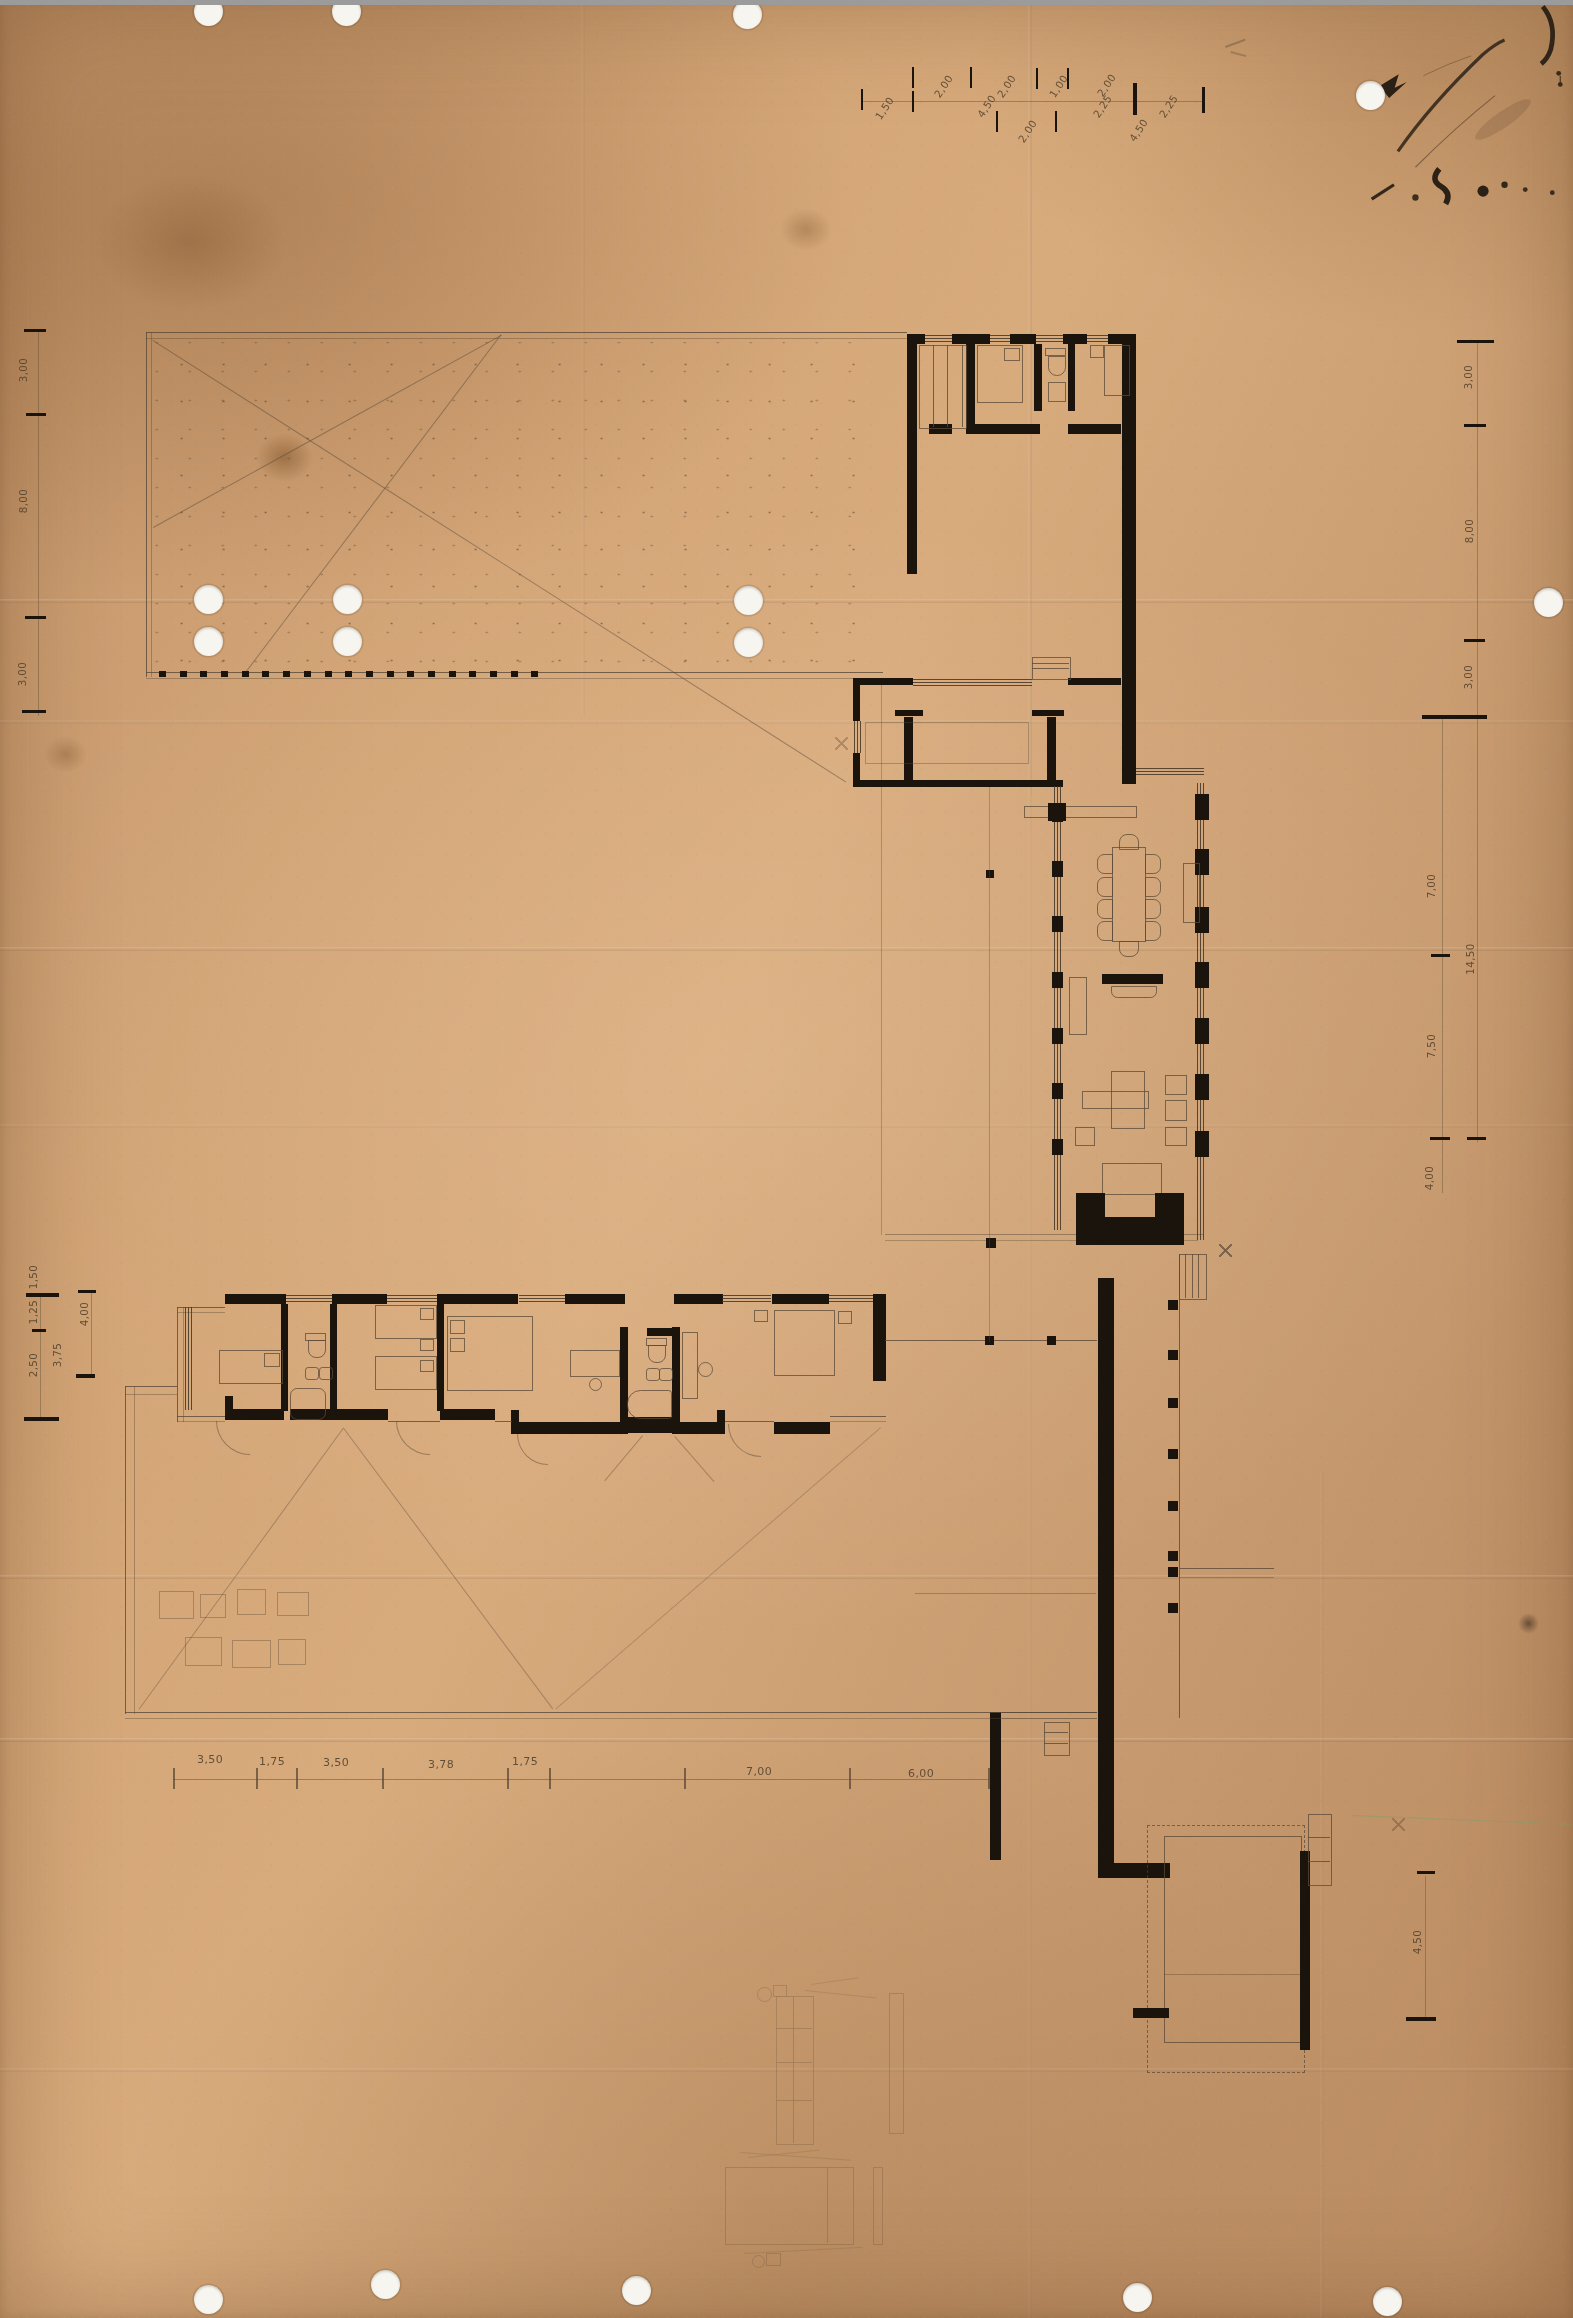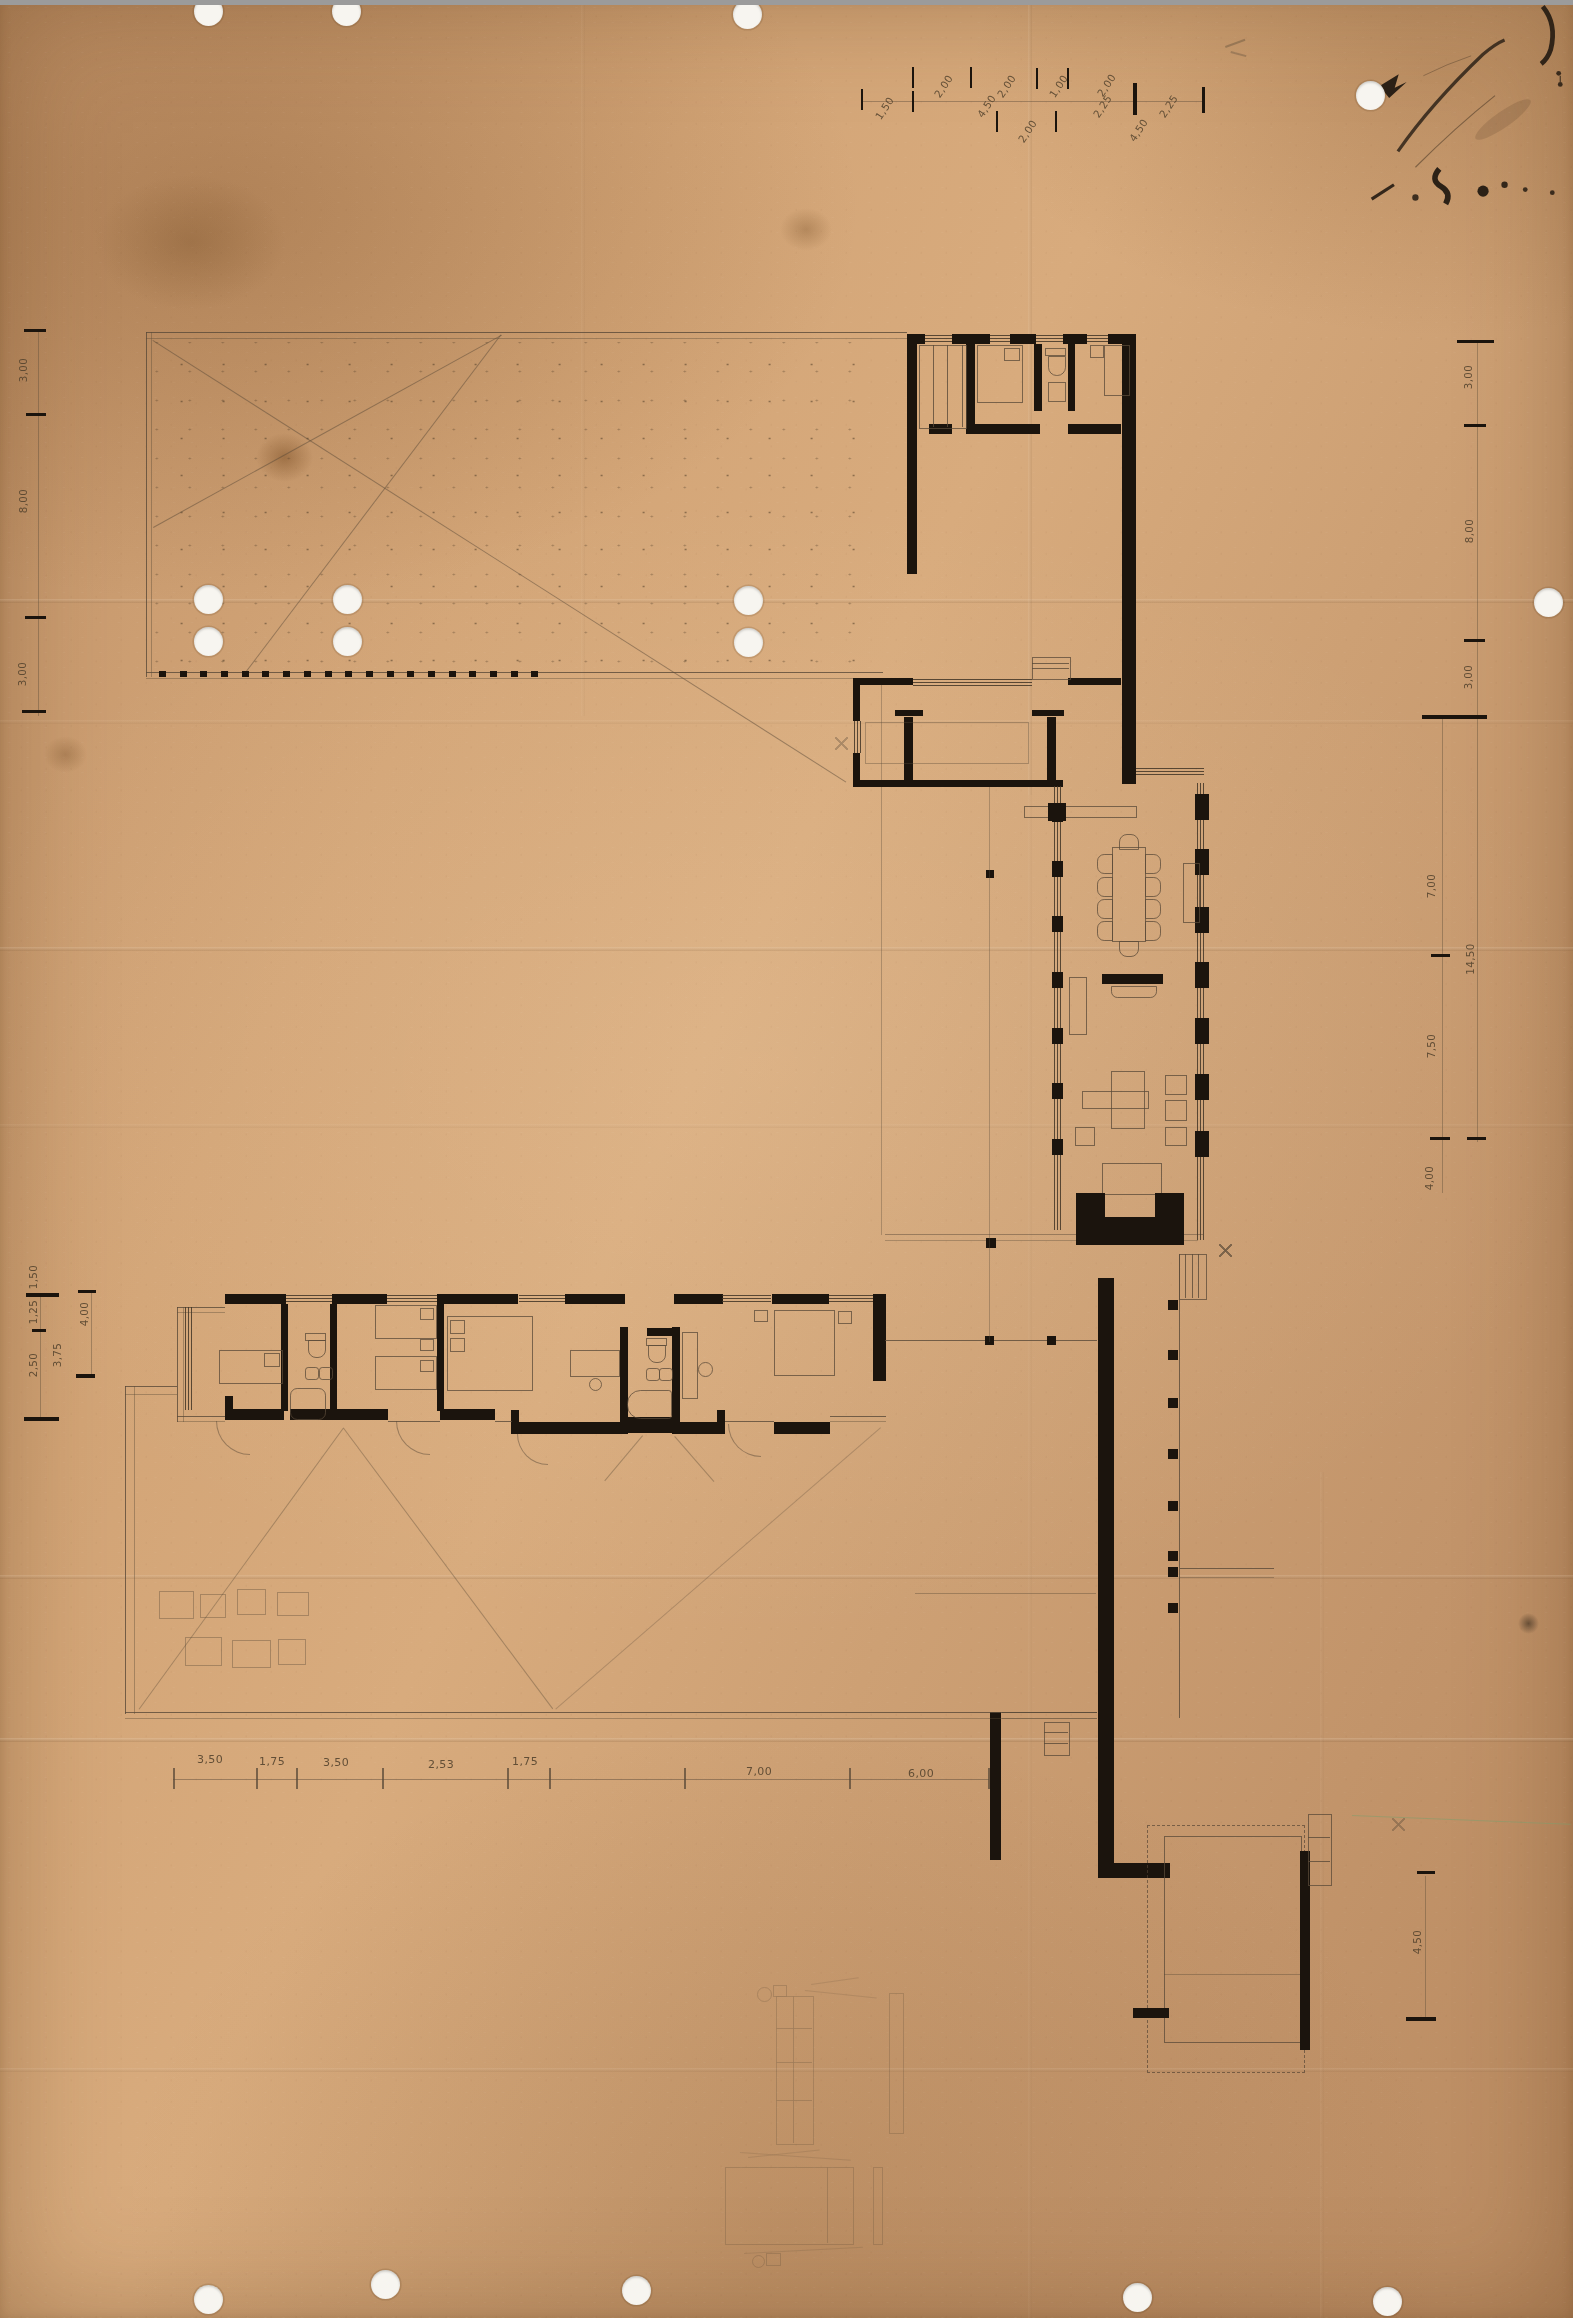--- a/index.html
+++ b/index.html
@@ -464,21 +464,21 @@
     <div class="tickp" style="left:296px;top:1768px;"></div>
     <div class="tickp" style="left:382px;top:1768px;"></div>
     <div class="tickp" style="left:507px;top:1768px;"></div>
     <div class="tickp" style="left:549px;top:1768px;"></div>
     <div class="tickp" style="left:684px;top:1768px;"></div>
     <div class="tickp" style="left:849px;top:1768px;"></div>
     <div class="tickp" style="left:988px;top:1768px;"></div>
     <div class="lbl blbl" style="left:197px;top:1753px;">3,50</div>
     <div class="lbl blbl" style="left:259px;top:1755px;">1,75</div>
     <div class="lbl blbl" style="left:323px;top:1756px;">3,50</div>
-    <div class="lbl blbl" style="left:428px;top:1758px;">2,53</div>
+    <div class="lbl blbl" style="left:428px;top:1758px;">3,78</div>
     <div class="lbl blbl" style="left:512px;top:1755px;">1,75</div>
     <div class="lbl blbl" style="left:746px;top:1765px;">7,00</div>
     <div class="lbl blbl" style="left:908px;top:1767px;">6,00</div>
   </div>
 
   <svg width="269" height="239" style="position:absolute;left:1304px;top:0;" viewBox="0 0 338 300">
     <path d="M95,108 l24,-15 l-5,17 l15,-7 l-22,20 z" fill="#1b140d" opacity=".9"></path>
     <path d="M118,190 Q160,130 225,68 Q240,55 252,50" stroke="#1b140d" stroke-width="4" fill="none" opacity=".75"></path>
     <path d="M140,210 Q190,160 240,120" stroke="#1b140d" stroke-width="1.4" fill="none" opacity=".4"></path>
     <path d="M150,95 Q180,80 210,70" stroke="#1b140d" stroke-width="1.2" fill="none" opacity=".3"></path>

